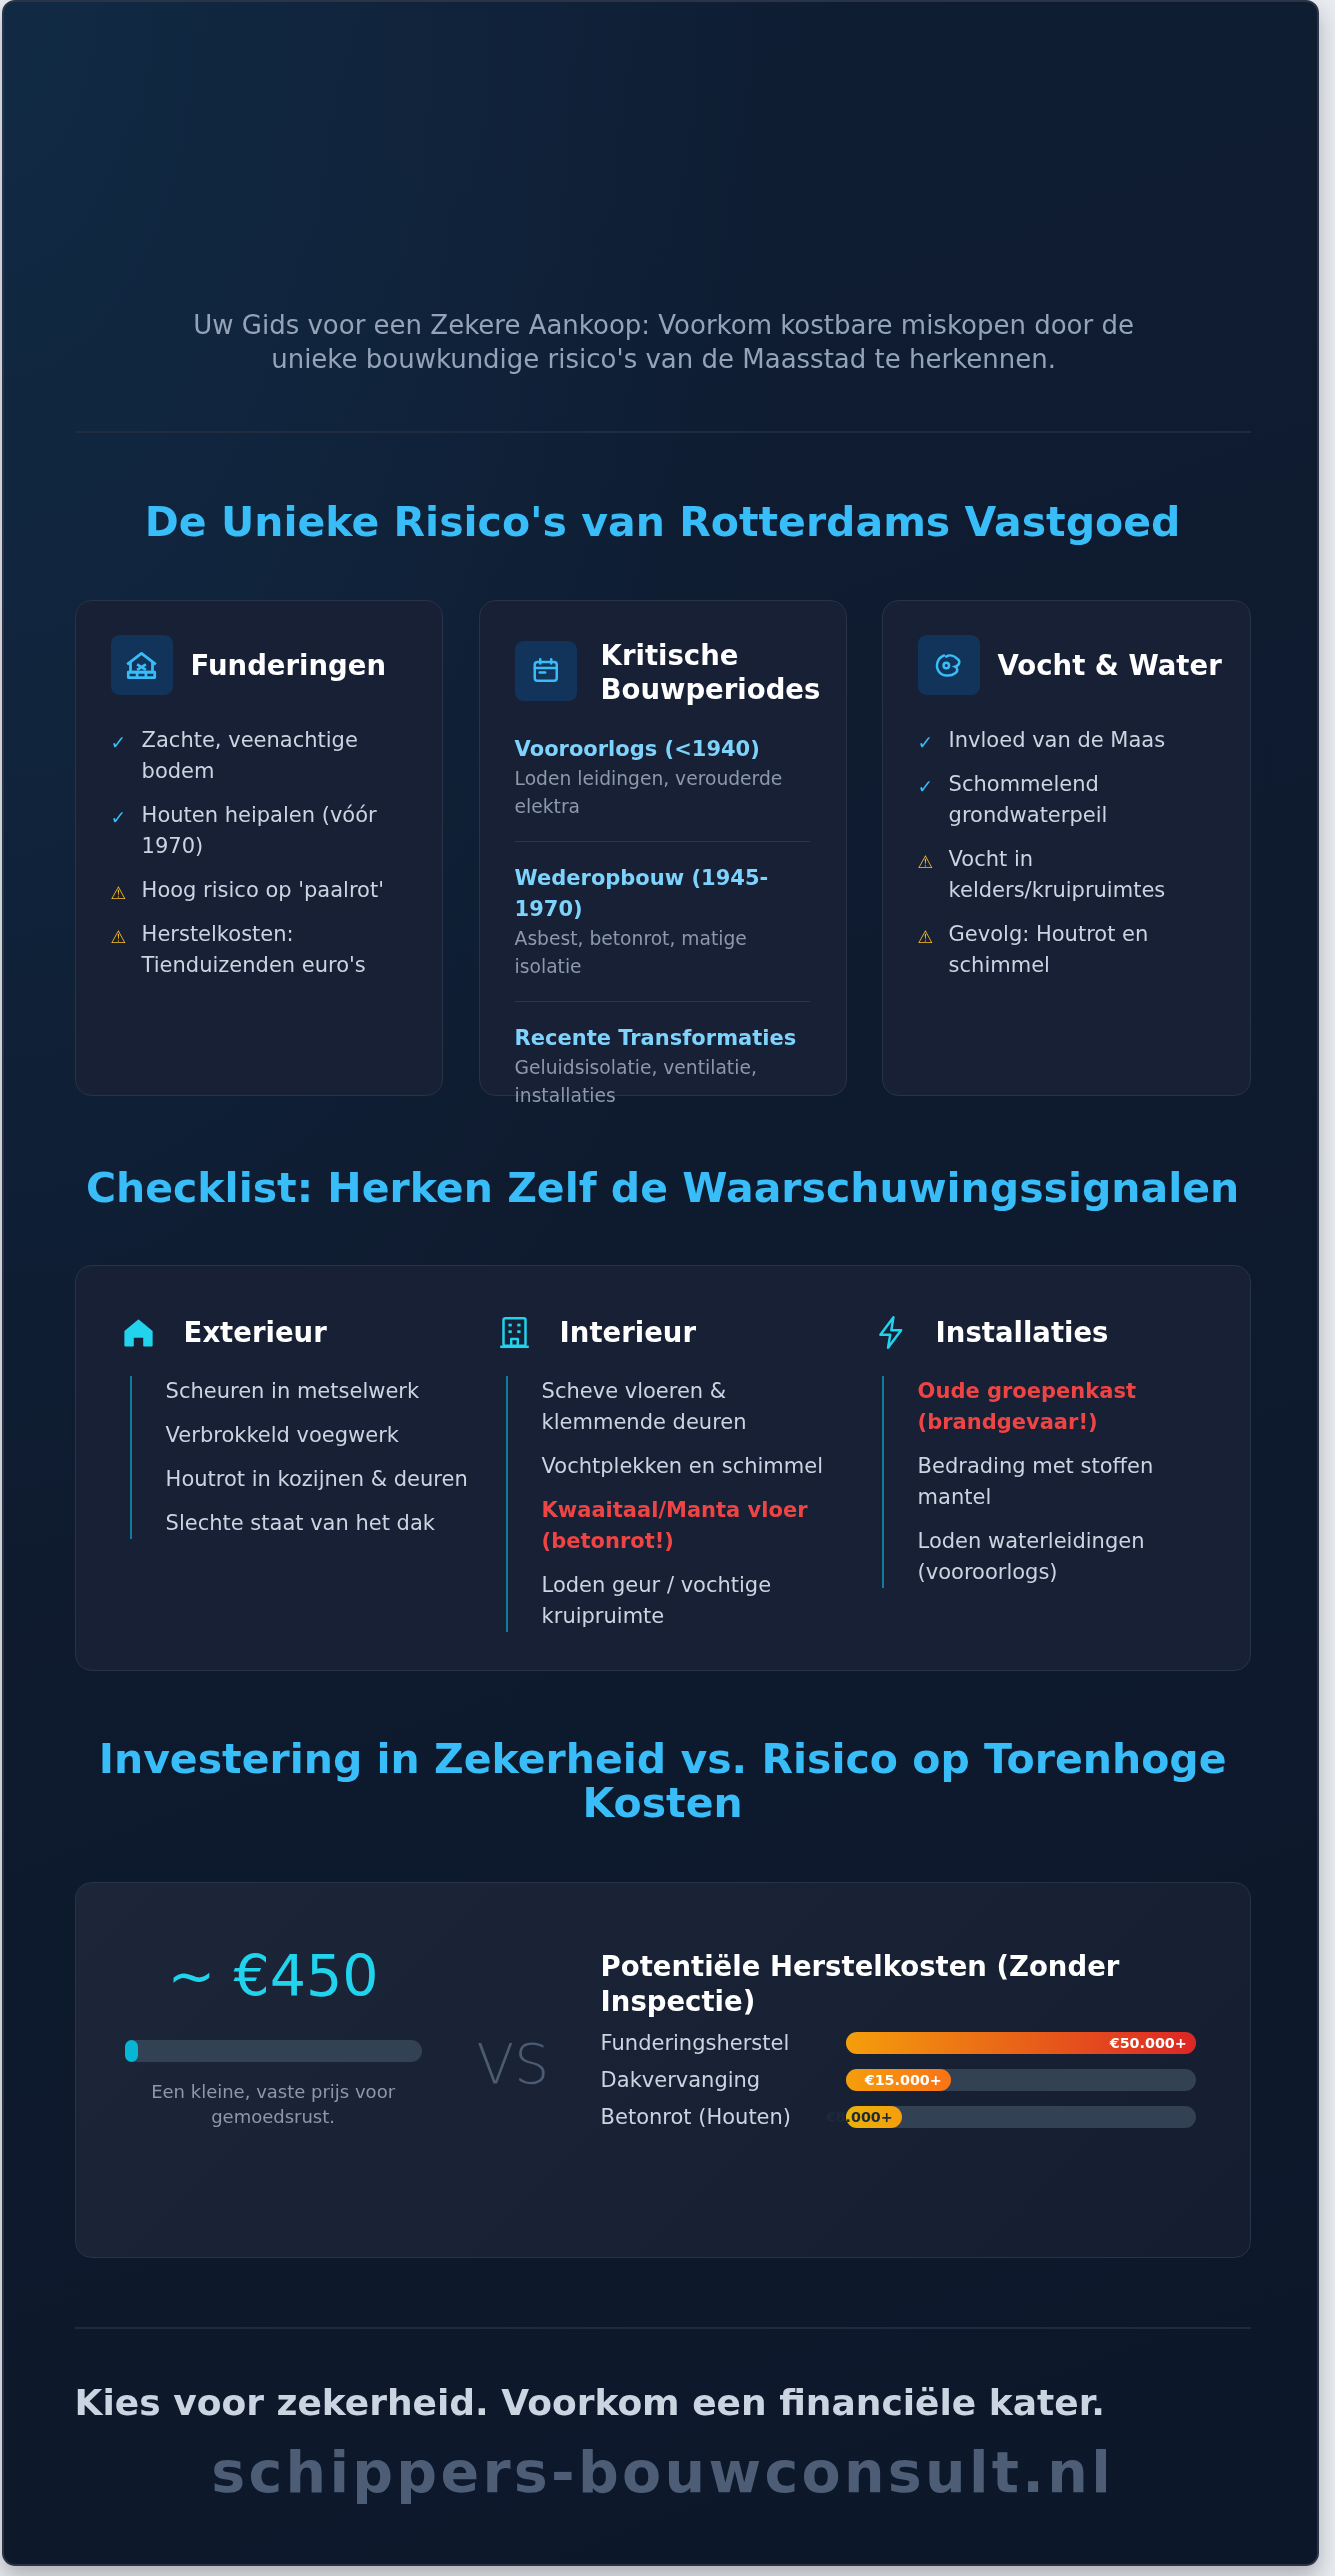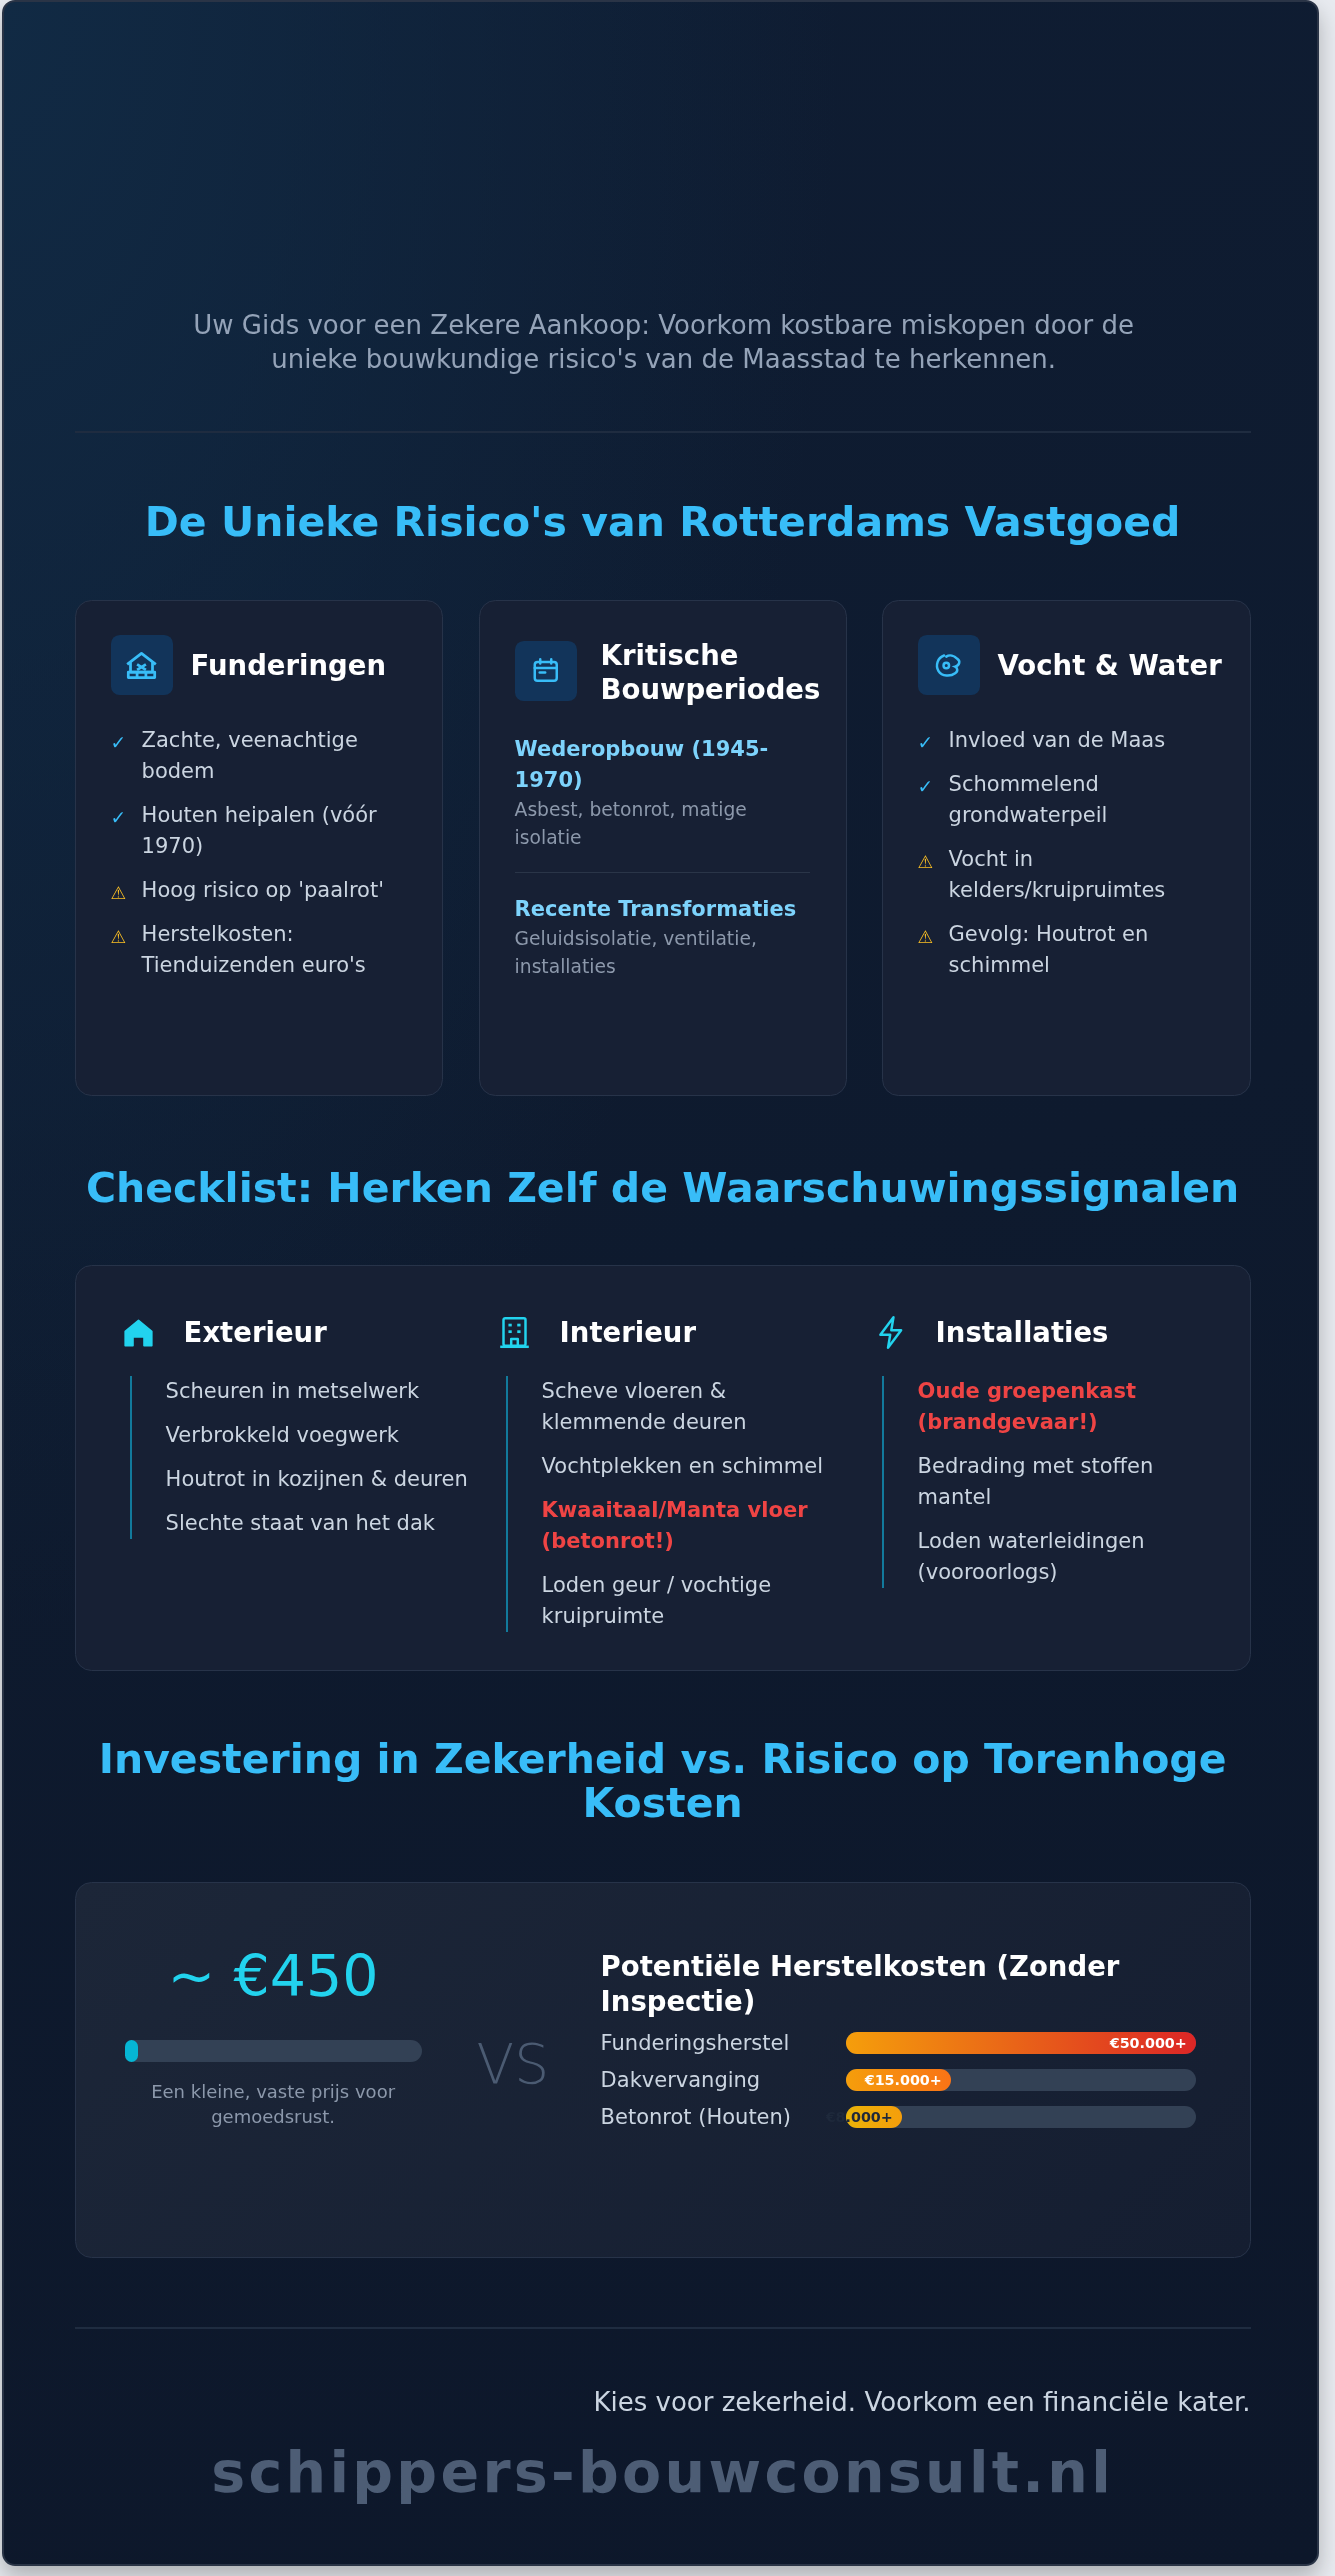--- a/index.html
+++ b/index.html
@@ -62,21 +62,21 @@
   .inv-bar .fill { position: absolute; left: 0; top: 0; height: 22px; width: 13px; border-radius: 11px; background: #06b6d4; }
   .inv-note { color: #8c98ab; font-size: 18px; line-height: 25px; margin-top: 16.5px; }
   .vs { position: absolute; left: 401px; top: 148px; color: #4b5b72; font-size: 55px; font-weight: 200; line-height: 66px; }
   .cost-right { position: absolute; left: 525px; top: 66px; width: 596px; }
   .cost-title { color: #fff; font-weight: bold; font-size: 27.5px; line-height: 35px; }
   .cost-row { display: flex; align-items: center; height: 26px; margin-top: 11px; }
   .cost-row:first-of-type { margin-top: 22px; }
   .cost-label { width: 245px; color: #cbd5e1; font-size: 21px; }
   .cost-track { position: relative; width: 350px; height: 22px; border-radius: 11px; background: #334155; }
   .cost-fill { position: absolute; left: 0; top: 0; height: 22px; border-radius: 11px; display: flex; align-items: center; justify-content: flex-end; padding-right: 8.8px; white-space: nowrap; font-weight: bold; font-size: 14.3px; }
-  .footer-tag { position: absolute; left: 71px; width: 1176px; top: 2383px; text-align: right; color: #cbd5e1; font-weight: normal; font-size: 26px; line-height: 35px; }
+  .footer-tag { position: absolute; left: 71px; width: 1176px; top: 2383px; text-align: left; color: #cbd5e1; font-weight: bold; font-size: 36px; line-height: 35px; }
   .footer-url { position: absolute; left: 71px; width: 1176px; top: 2435px; text-align: center; color: #4d5d75; font-weight: bold; font-size: 57px; line-height: 71px; letter-spacing: 3.3px; }
 </style>
 </head>
 <body>
 
 <div class="page">
 
   <div class="hero-title"><span style="margin-left:-110px">Woninginspectie Rotterdam</span></div>
   <p class="subtitle">Uw Gids voor een Zekere Aankoop: Voorkom kostbare miskopen door de unieke bouwkundige risico's van de Maasstad te herkennen.</p>
   <div class="hr" style="top:429px"></div>
@@ -106,20 +106,24 @@
     <div class="icon-box" style="top:40px">
       <svg width="27.5" height="27.5" viewBox="0 0 50 50" fill="none" stroke="#38bdf8" stroke-width="4.5" stroke-linecap="round">
         <rect x="5" y="9" width="40" height="34" rx="5"></rect>
           <path d="M5 20 H45"></path>
           <path d="M15 4 V12 M35 4 V12"></path>
           <path d="M14 28 H24"></path>
       </svg>
     </div>
     <div class="card-title" style="top:37px; width:231px;margin-left:6px;">Kritische Bouwperiodes</div>
     <div class="periods" style="top:133px">
+      <div class="period">
+        <div class="period-title">Vooroorlogs (&lt;1940)</div>
+        <div class="period-desc">Loden leidingen, verouderde elektra</div>
+      </div>
       <div class="period">
         <div class="period-title">Wederopbouw (1945-1970)</div>
         <div class="period-desc">Asbest, betonrot, matige isolatie</div>
       </div>
       <div class="period">
         <div class="period-title">Recente Transformaties</div>
         <div class="period-desc">Geluidsisolatie, ventilatie, installaties</div>
       </div>
     </div>
   </div>

